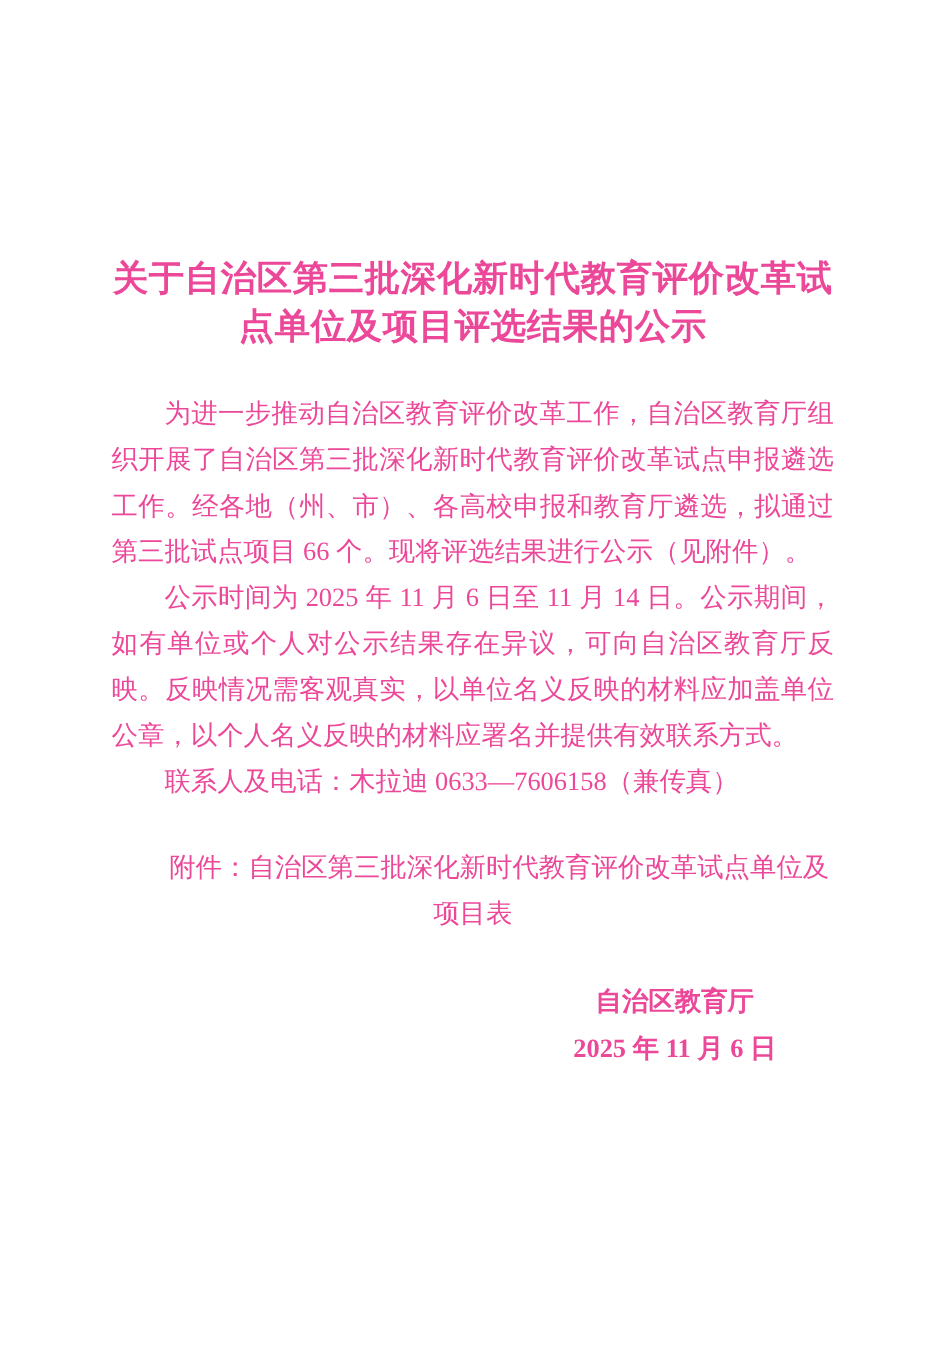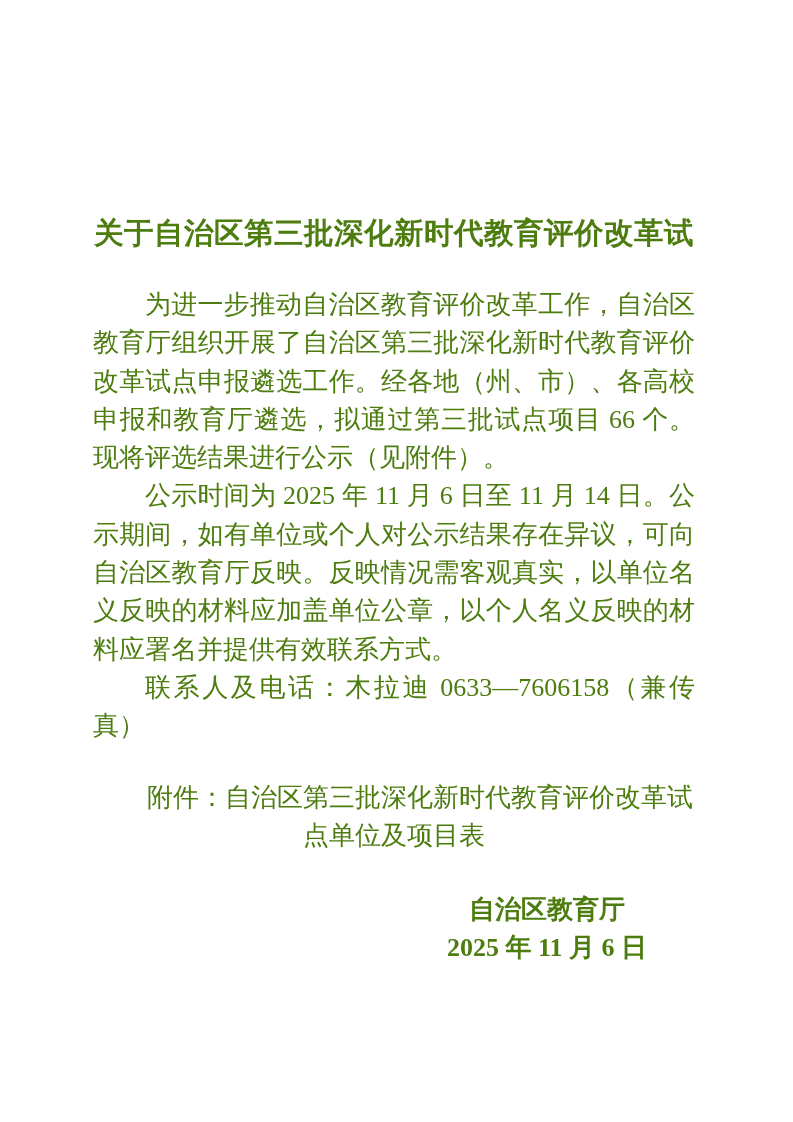--- a/index.html
+++ b/index.html
@@ -7,38 +7,38 @@
     padding: 0;
     background: #ffffff;
   }
   .page {
     position: relative;
     width: 793px;
     height: 1122px;
     background: #ffffff;
     overflow: hidden;
     font-family: "Liberation Serif", "DejaVu Serif", serif;
-    color: #4d7c0f;
+    color: #ec4899;
   }
   .content {
     position: absolute;
     left: 93px;
     top: 213px;
     width: 602px;
   }
   .doc-title {
     font-size: 29.5px;
     font-weight: 700;
     line-height: 40px;
     text-align: center;
     letter-spacing: 0.5px;
   }
   .doc-body {
     margin-top: 33px;
-    font-size: 26px;
+    font-size: 22px;
     line-height: 38.3px;
   }
   .para {
     margin: 0;
     text-align: justify;
     text-indent: 2em;
   }
   .attachment {
     margin: 33px 0 0 0;
     text-indent: 2em;
@@ -61,20 +61,21 @@
   }
 </style>
 </head>
 <body>
 
 <div class="page">
   <div class="content">
 
     <div class="doc-title">
       <div>关于自治区第三批深化新时代教育评价改革试</div>
+      <div>点单位及项目评选结果的公示</div>
     </div>
 
     <div class="doc-body">
       <p class="para">为进一步推动自治区教育评价改革工作，自治区教育厅组织开展了自治区第三批深化新时代教育评价改革试点申报遴选工作。经各地（州、市）、各高校申报和教育厅遴选，拟通过第三批试点项目 66 个。现将评选结果进行公示（见附件）。</p>
       <p class="para">公示时间为 2025 年 11 月 6 日至 11 月 14 日。公示期间，如有单位或个人对公示结果存在异议，可向自治区教育厅反映。反映情况需客观真实，以单位名义反映的材料应加盖单位公章，以个人名义反映的材料应署名并提供有效联系方式。</p>
       <p class="para">联系人及电话：木拉迪 0633—7606158（兼传真）</p>
 
       <p class="para attachment">附件：自治区第三批深化新时代教育评价改革试点单位及项目表</p>
 
       <div class="signature-wrap">

